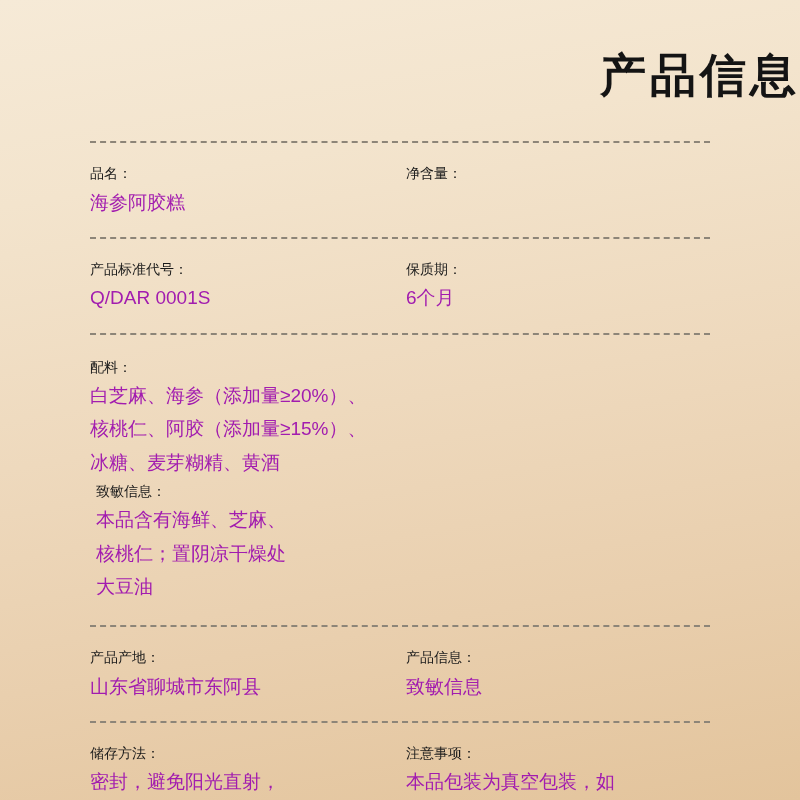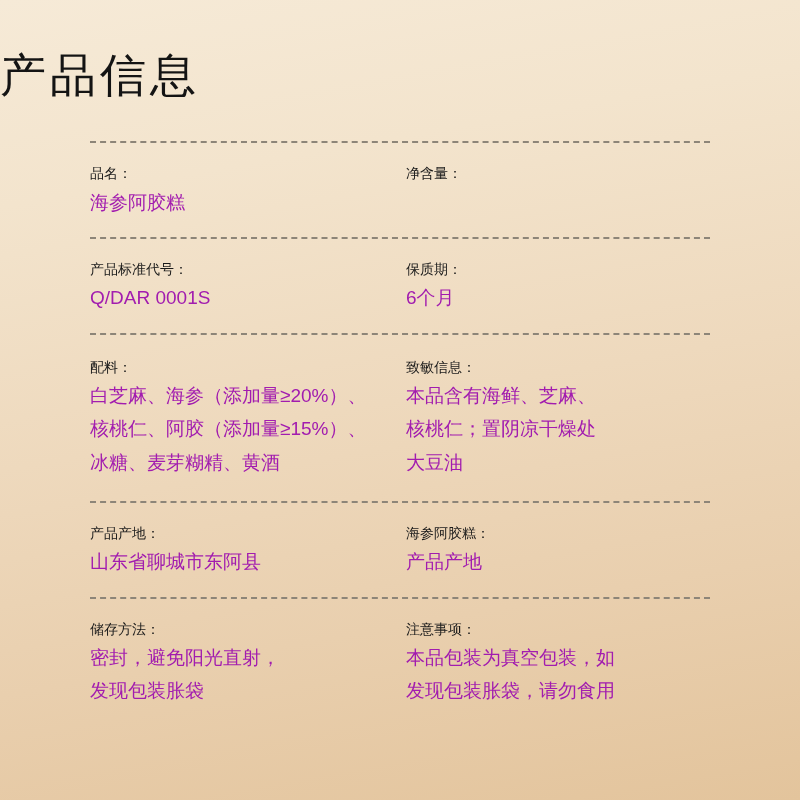--- a/index.html
+++ b/index.html
@@ -14,23 +14,23 @@
     overflow: hidden;
     color: #1c1c1c;
   }
   .page {
     width: 800px;
     height: 800px;
     box-sizing: border-box;
     position: relative;
   }
   .title {
-    text-align: left;
+    text-align: right;
     font-size: 46px;
-    font-weight: normal;
+    font-weight: bold;
     letter-spacing: 4px;
     color: #141414;
     padding-top: 48px;
     padding-bottom: 0;
     line-height: 1.2;
   }
   .table {
     margin: 0 auto;
     width: 620px;
     padding-top: 38px;
@@ -57,20 +57,21 @@
   }
   .value {
     font-size: 19px;
     color: #a21caf;
     line-height: 1.75;
     white-space: pre-wrap;
   }
   .row.tall {
     padding-top: 20px;
     padding-bottom: 22px;
+    flex-direction: column;
   }
 </style>
 </head>
 <body>
 
 <div class="page">
 
   <div class="title">产品信息</div>
 
   <div class="table">
@@ -110,22 +111,22 @@
 大豆油</div>
       </div>
     </div>
 
     <div class="row">
       <div class="cell">
         <div class="label">产品产地：</div>
         <div class="value">山东省聊城市东阿县</div>
       </div>
       <div class="cell right">
-        <div class="label">海参阿胶糕：</div>
-        <div class="value">产品产地</div>
+        <div class="label">产品信息：</div>
+        <div class="value">致敏信息</div>
       </div>
     </div>
 
     <div class="row">
       <div class="cell">
         <div class="label">储存方法：</div>
         <div class="value">密封，避免阳光直射，
 发现包装胀袋</div>
       </div>
       <div class="cell right">

